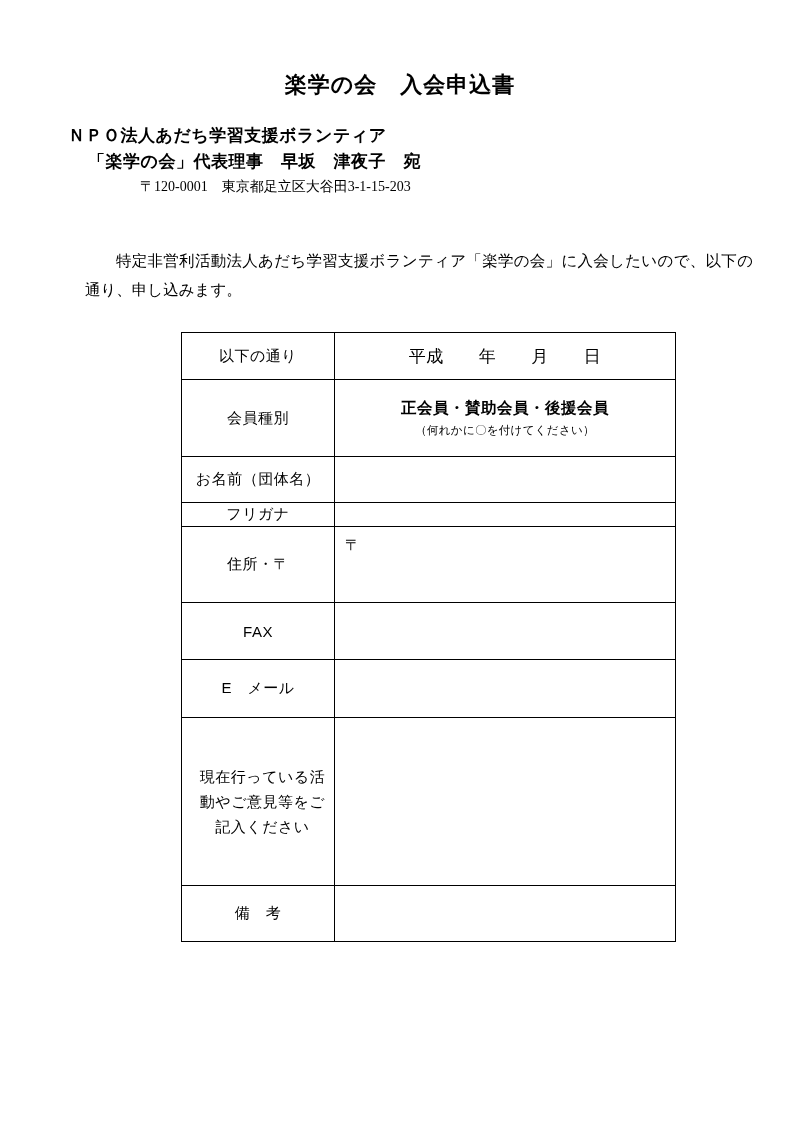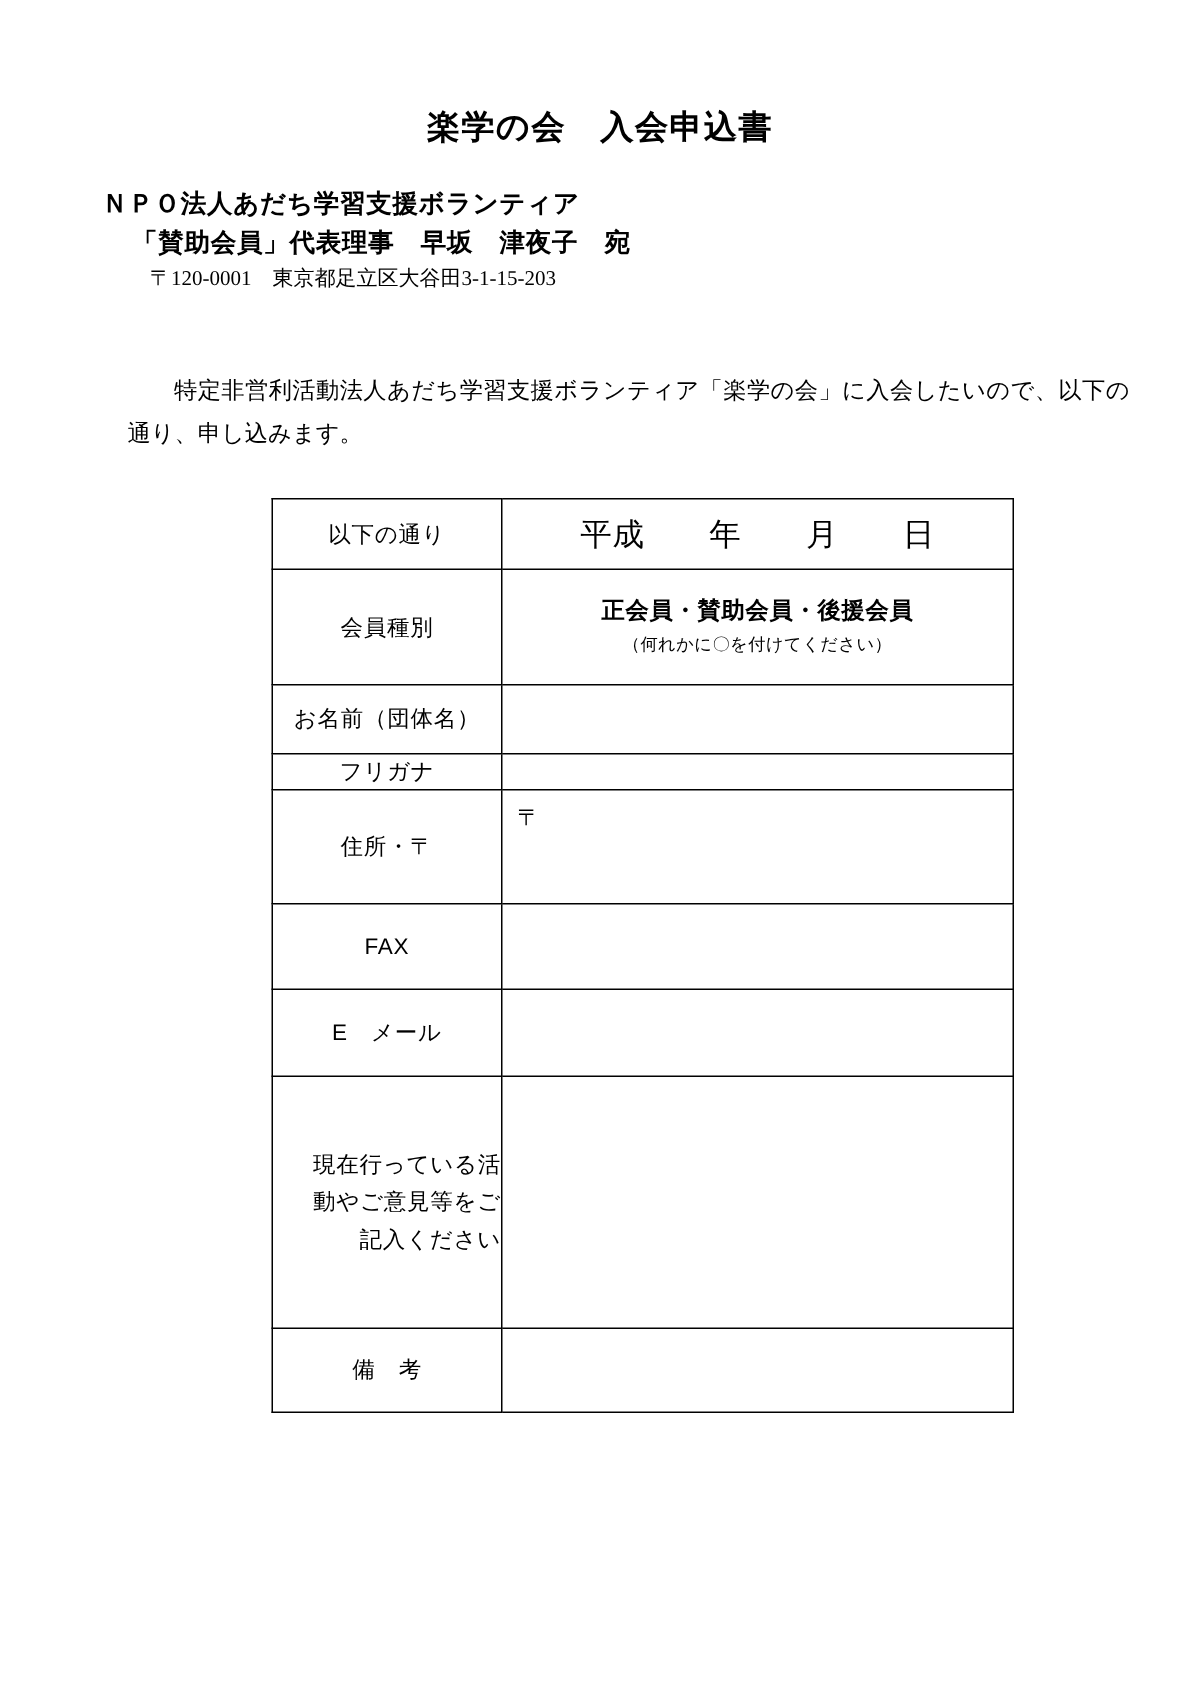--- a/index.html
+++ b/index.html
@@ -56,21 +56,21 @@
     font-weight: bold;
     letter-spacing: 0.5px;
     line-height: 26px;
     margin-left: 20px;
     white-space: pre;
   }
   .addressee-line3 {
     font-family: "Liberation Serif", "DejaVu Serif", serif;
     font-size: 14px;
     line-height: 24px;
-    margin-left: 32px;
+    margin-left: 72px;
     white-space: pre;
   }
 
   
   .intro {
     position: absolute;
     left: 85px;
     top: 246px;
     width: 668px;
     font-size: 15.5px;
@@ -96,38 +96,38 @@
   .col-label { width: 153px; }
   .col-value { width: 341px; }
 
   .label-cell {
     text-align: center;
     font-size: 15px;
     letter-spacing: 0.5px;
     white-space: pre;
   }
   .label-cell.left-align {
-    text-align: right;
+    text-align: center;
     padding-left: 9px;
     line-height: 25px;
     white-space: pre-line;
   }
 
   .value-cell {
     text-align: center;
     font-size: 15px;
   }
   .value-cell.top-left {
     text-align: left;
     vertical-align: top;
     padding: 9px 0 0 10px;
   }
 
   .date-line {
-    font-size: 21px;
+    font-size: 17px;
     letter-spacing: 0.5px;
     white-space: pre;
   }
   .member-types {
     font-size: 15.5px;
     letter-spacing: 0.5px;
     white-space: pre;
     line-height: 24px;
     font-weight: bold;
   }
@@ -155,21 +155,21 @@
 </style>
 </head>
 <body>
 
 <div class="page">
 
   <div class="doc-title">楽学の会　入会申込書</div>
 
   <div class="addressee">
     <div class="addressee-line1">ＮＰＯ法人あだち学習支援ボランティア</div>
-    <div class="addressee-line2">「賛助会員」代表理事　早坂　津夜子　宛</div>
+    <div class="addressee-line2">「楽学の会」代表理事　早坂　津夜子　宛</div>
     <div class="addressee-line3">〒120-0001　東京都足立区大谷田3-1-15-203</div>
   </div>
 
   <div class="intro">特定非営利活動法人あだち学習支援ボランティア「楽学の会」に入会したいので、以下の通り、申し込みます。</div>
 
   <table class="form-table">
     <colgroup>
       <col class="col-label">
       <col class="col-value">
     </colgroup>

